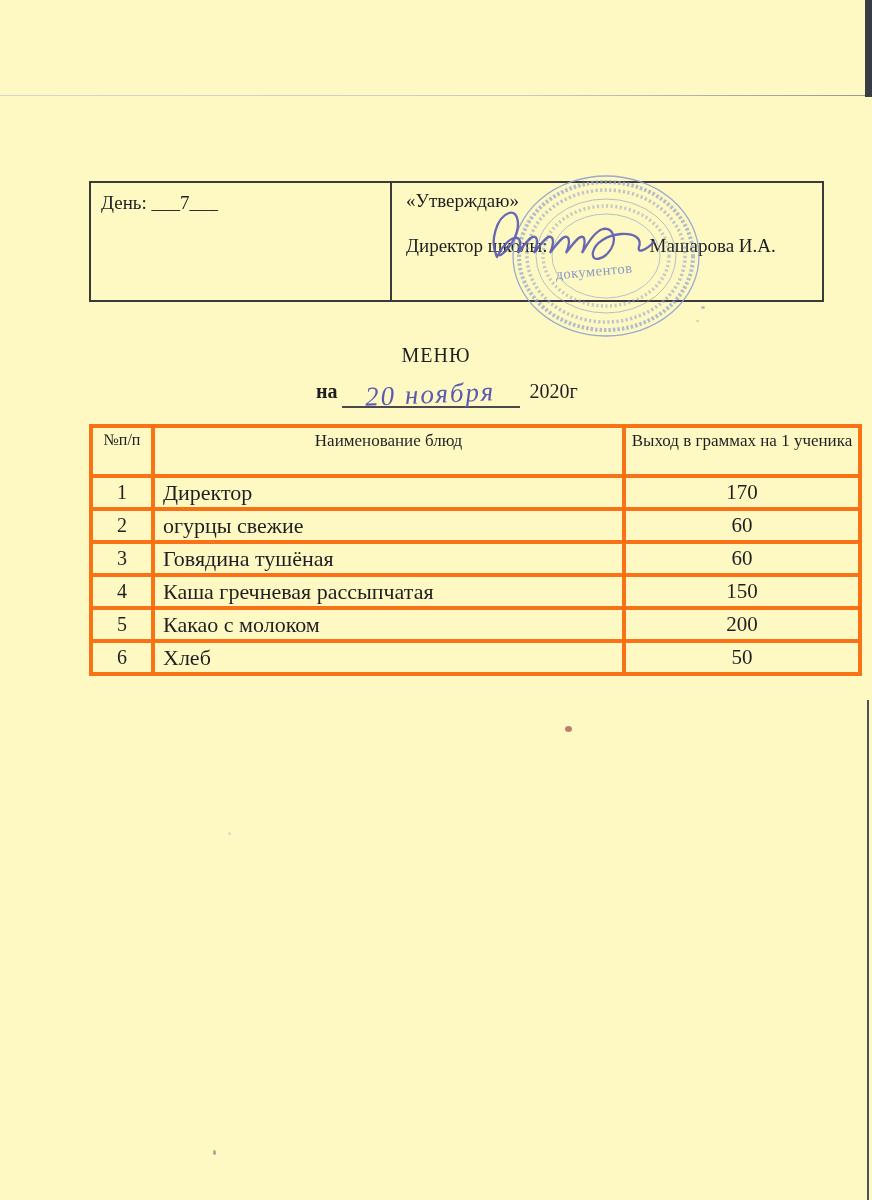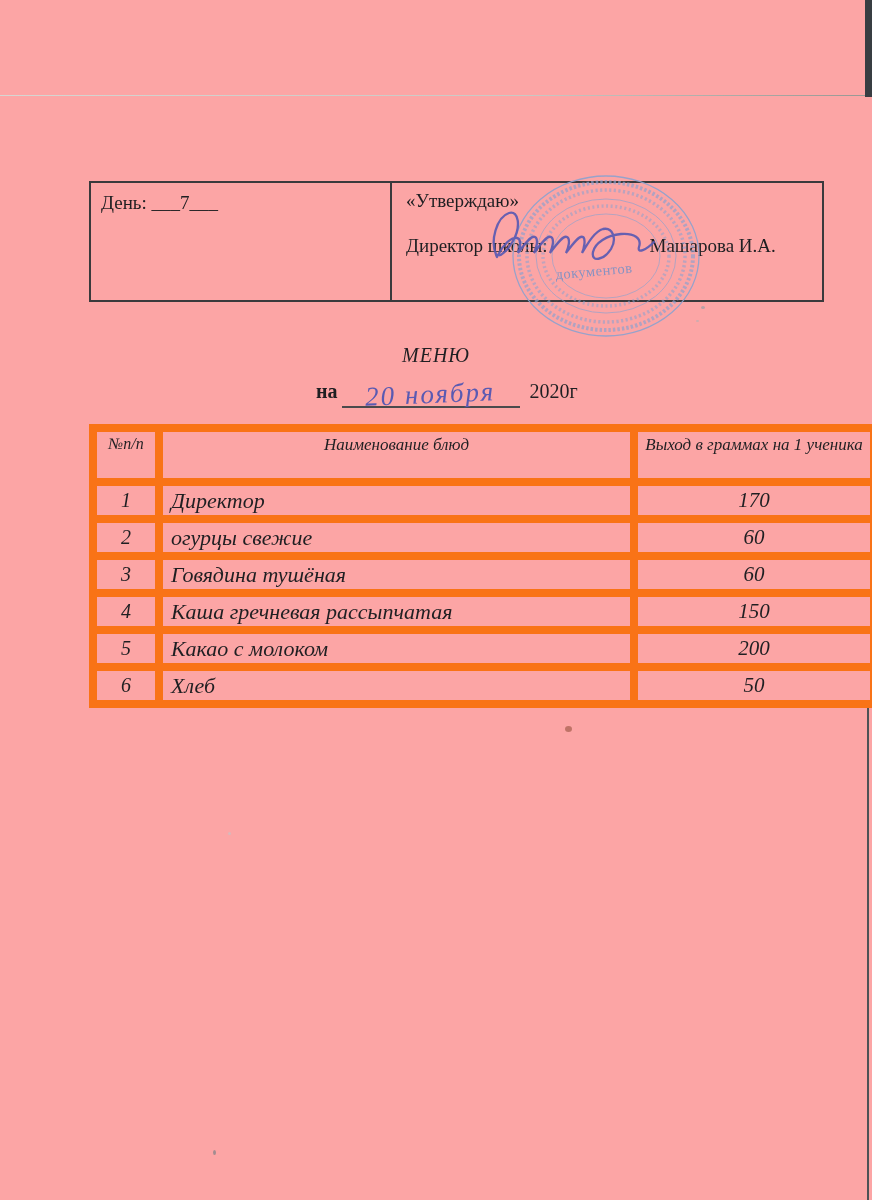--- a/index.html
+++ b/index.html
@@ -1,19 +1,19 @@
 <!DOCTYPE html>
 <html><head>
 <meta charset="utf-8">
 <style>
   html,body{margin:0;padding:0;background:#ffffff;}
   .page{
     position:relative;
     width:872px;height:1200px;
-    background:#fca5a5;
+    background:#fef9c3;
     overflow:hidden;
     font-family:"Liberation Serif","DejaVu Serif",serif;
     color:#1f1f22;
   }
 
   
   .scan-hline{position:absolute;left:0;top:95px;width:872px;height:1px;background:linear-gradient(90deg,#d6d6d2 0%,#c9c9c5 60%,#9a9a96 98%);}
   .scan-corner-bar{position:absolute;left:865px;top:0;width:7px;height:97px;background:#383d42;}
   .scan-right-line{position:absolute;left:867px;top:700px;width:2px;height:500px;background:#4d5256;}
   .speck{position:absolute;border-radius:50%;}
@@ -43,21 +43,21 @@
   .director-line{position:absolute;left:12px;top:52px;white-space:nowrap;}
   .director-name{margin-left:102px;}
 
   
   .stamp-svg{position:absolute;left:506px;top:168px;z-index:3;opacity:.9;}
   .signature-svg{position:absolute;left:487px;top:205px;z-index:4;}
 
   
   .menu-title{
     position:absolute;left:0;top:344px;width:872px;
-    text-align:center;font-size:20px;letter-spacing:1px;font-style:italic;
+    text-align:center;font-size:20px;letter-spacing:1px;
   }
   .date-line{
     position:absolute;left:316px;top:376px;
     font-size:20px;white-space:nowrap;display:flex;align-items:baseline;
   }
   .date-prefix{margin-right:4px;font-weight:bold;}
   .date-handwritten-wrap{
     display:inline-block;width:178px;
     border-bottom:2px solid #4a4a4c;
     text-align:center;position:relative;top:3px;
@@ -71,24 +71,23 @@
     transform:rotate(-2.5deg) translateY(2px);
   }
   .date-suffix{margin-left:10px;}
 
   
   .menu-table{
     position:absolute;left:89px;top:424px;
     border-collapse:collapse;table-layout:fixed;width:733px;
   }
   .menu-table td,.menu-table th{
-    border:8px solid #f97316;
+    border:4px solid #f97316;
     font-weight:normal;
     overflow:hidden;
-    font-style:italic;
   }
   .col-num{width:50px;}
   .col-name{width:459px;}
   .col-grams{width:224px;}
   .menu-table thead th{
     height:42px;font-size:17px;text-align:center;vertical-align:top;
     padding:2px 4px;line-height:1.25;
   }
   .menu-table thead th.col-num{font-size:16px;}
   .menu-table tbody td{height:29px;padding:0;}

